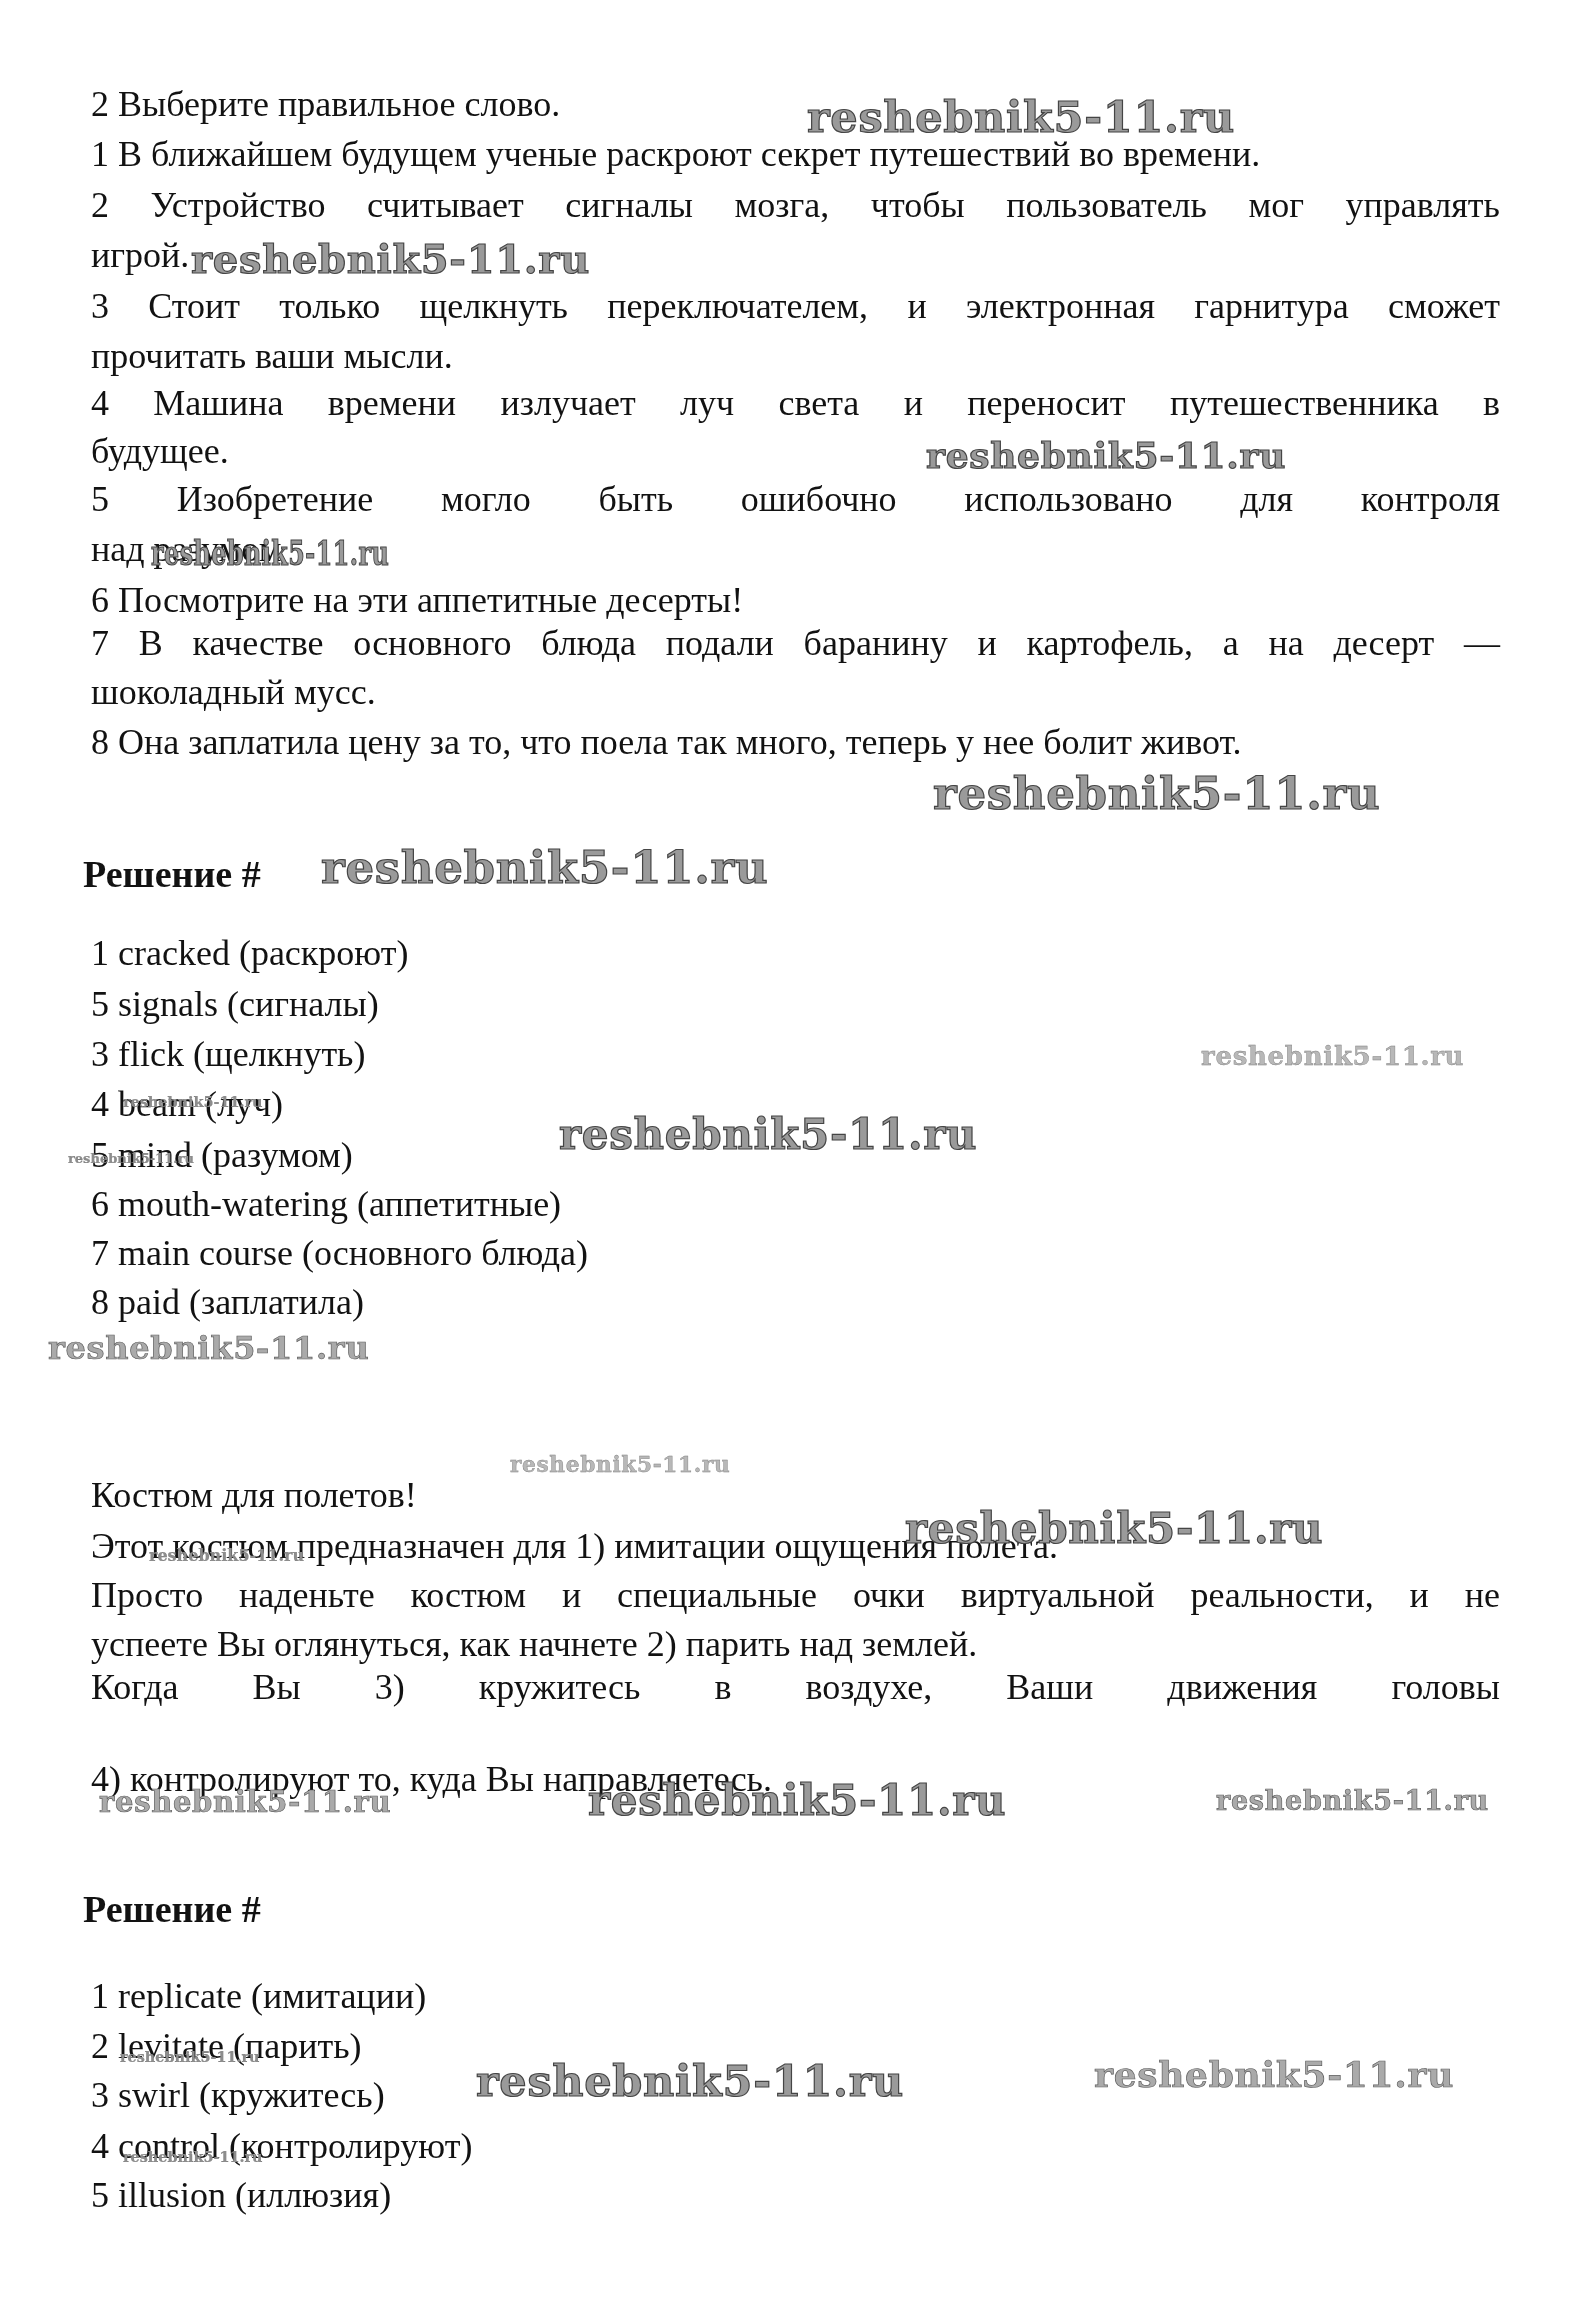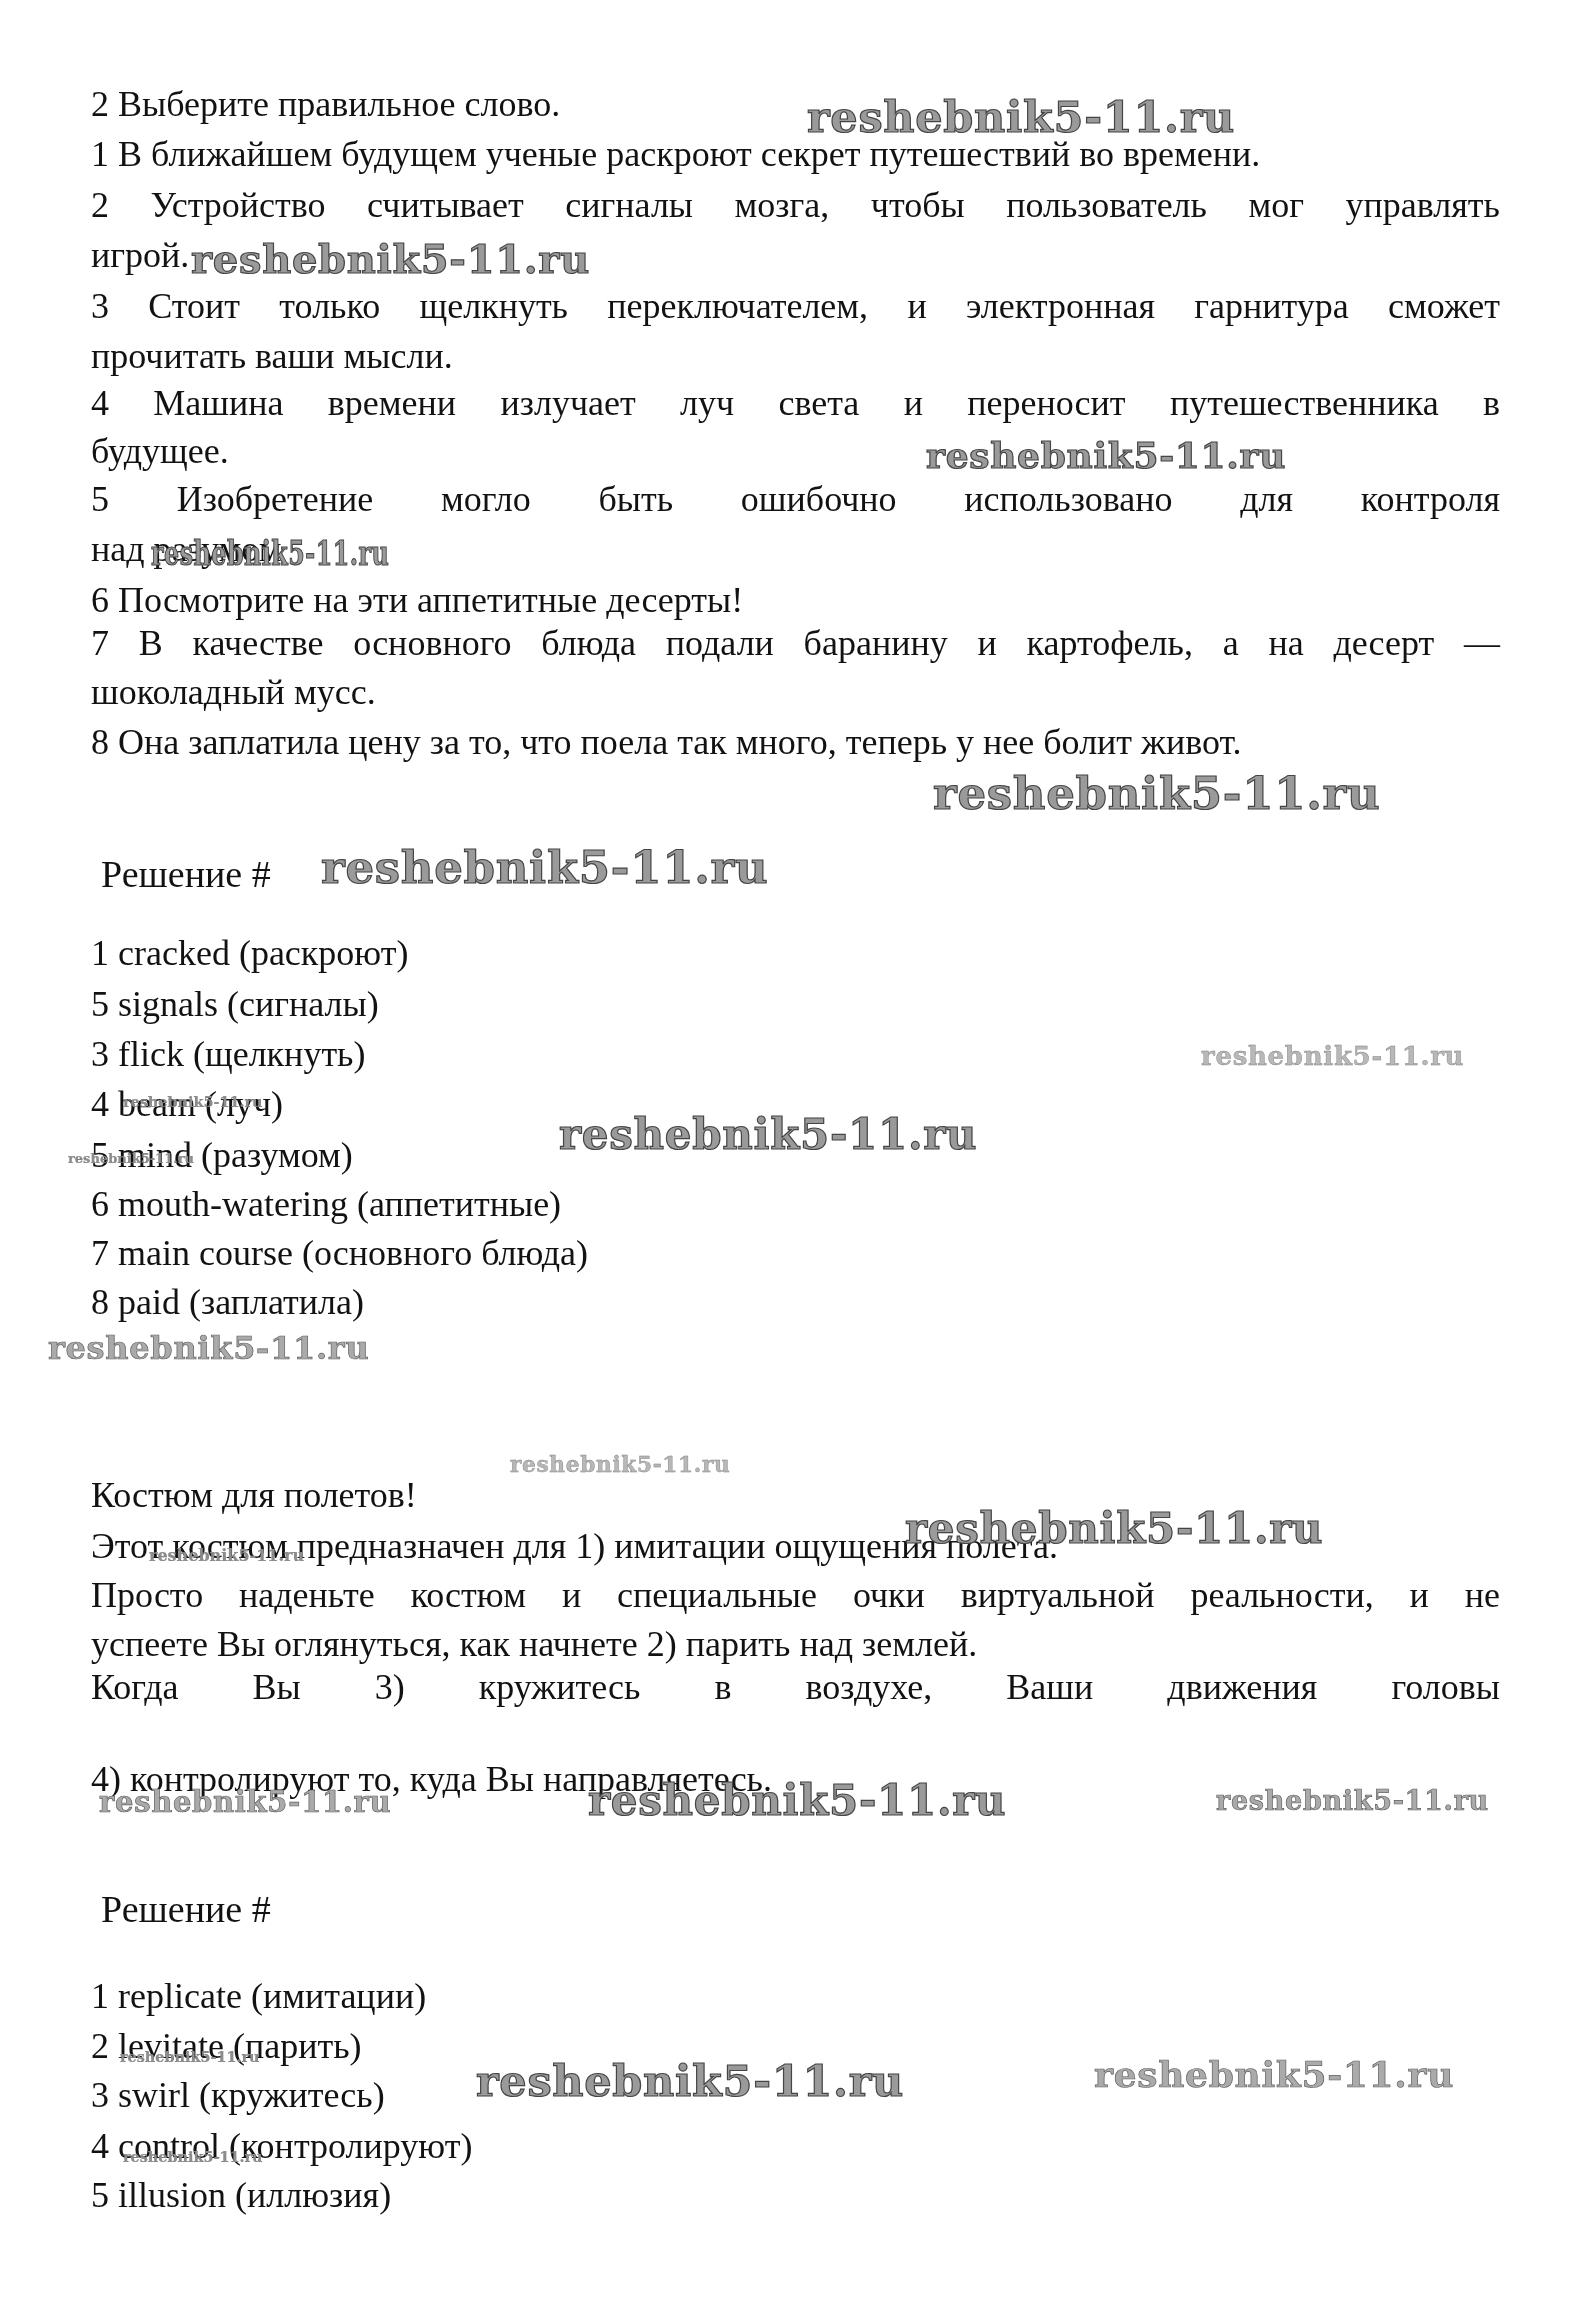--- a/index.html
+++ b/index.html
@@ -17,22 +17,22 @@
     width:1409px;
     font-size:36px;
     line-height:46px;
     text-align:left;
     margin-left:8px;
   }
   .just{text-align:justify;}
   .just::after{content:"";display:inline-block;width:100%;height:0;}
   .heading{
     position:absolute;
-    left:101px;
-    font-weight:400;
+    left:83px;
+    font-weight:700;
     font-size:38px;
     line-height:45px;
   }
   .wm{
     position:absolute;
     font-family:"DejaVu Serif", serif;
     font-weight:700;
     white-space:nowrap;
     letter-spacing:0.7px;
     z-index:2;

